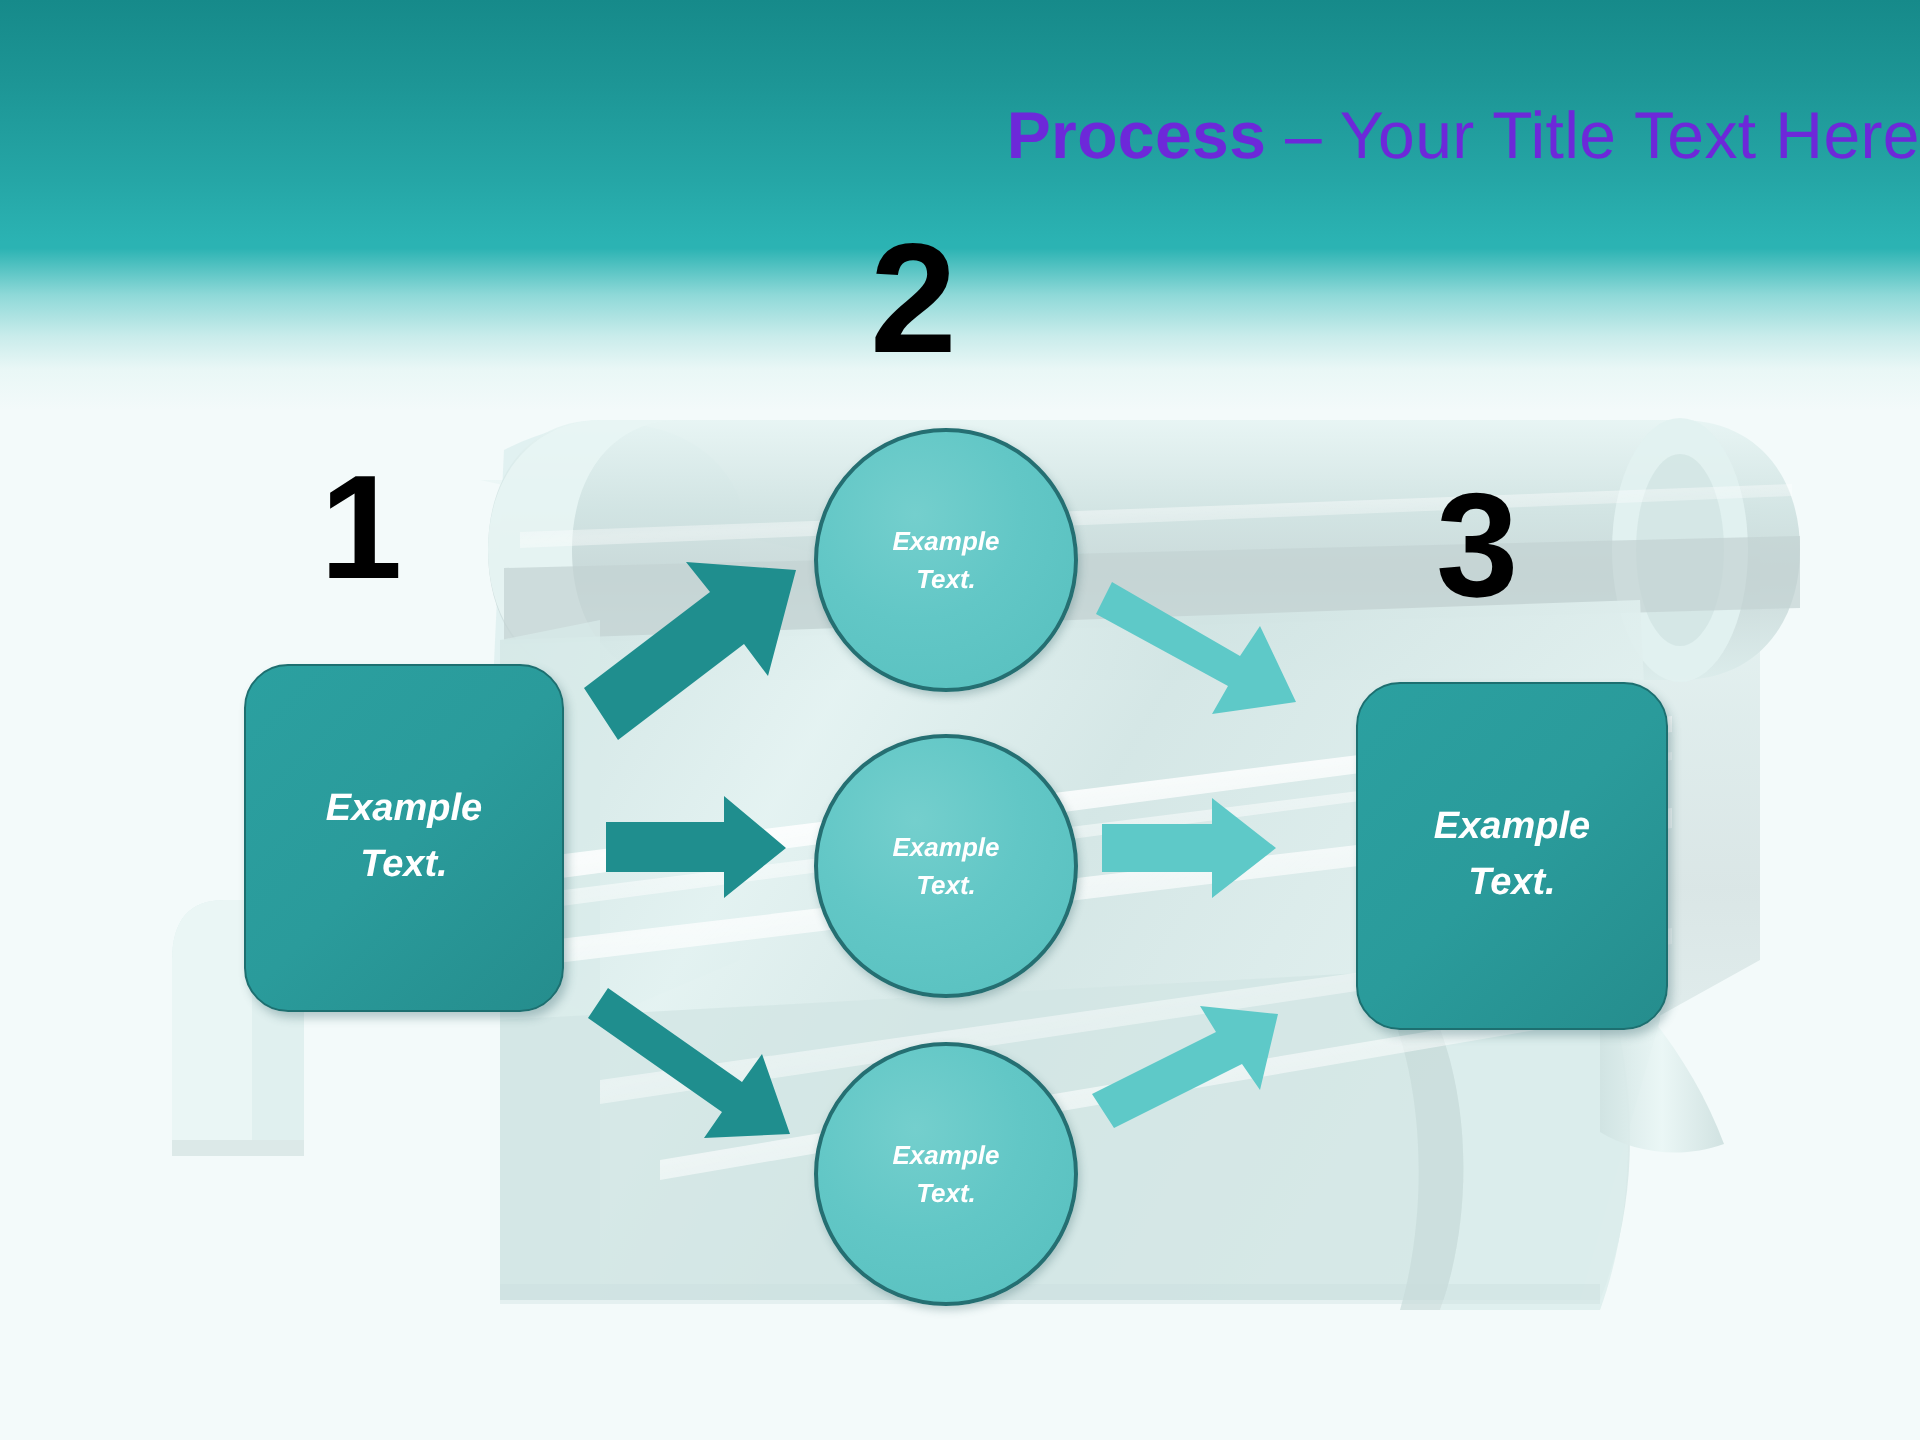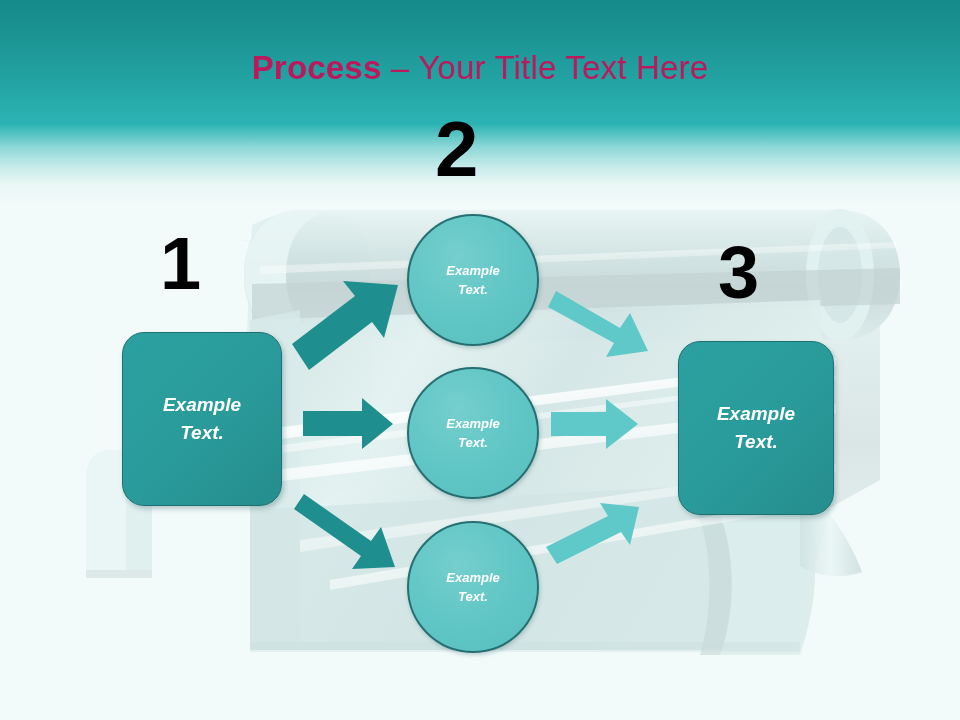--- a/index.html
+++ b/index.html
@@ -31,22 +31,22 @@
         #8fd9d8 72%,
         #c9eceb 82%,
         #e9f7f6 90%,
         #f3fafa 100%);
   }
 
   .slide-title {
     position: absolute;
     left: 0; top: 50px;
     width: 960px;
-    text-align: center;
-    color: #be185d;
+    text-align: right;
+    color: #6d28d9;
     font-size: 33px;
     letter-spacing: 0.2px;
     line-height: 1.1;
     white-space: nowrap;
   }
   .slide-title .t-bold { font-weight: bold; }
   .slide-title .t-norm { font-weight: normal; }
 
   
   .scroll-art {

